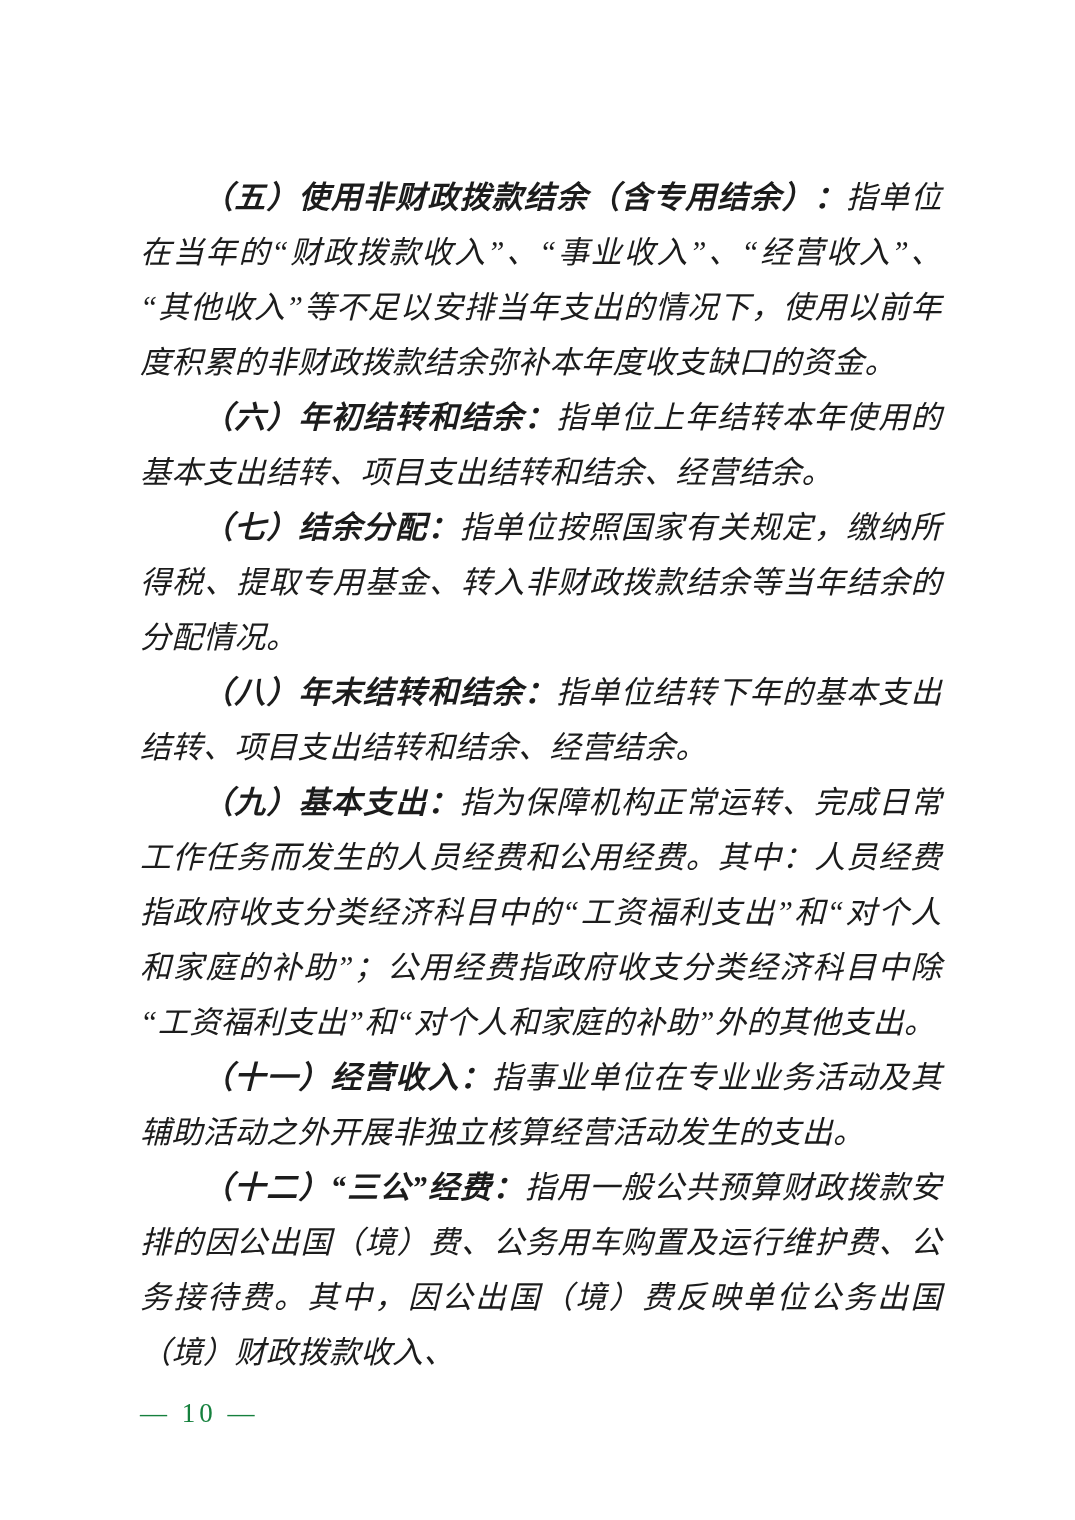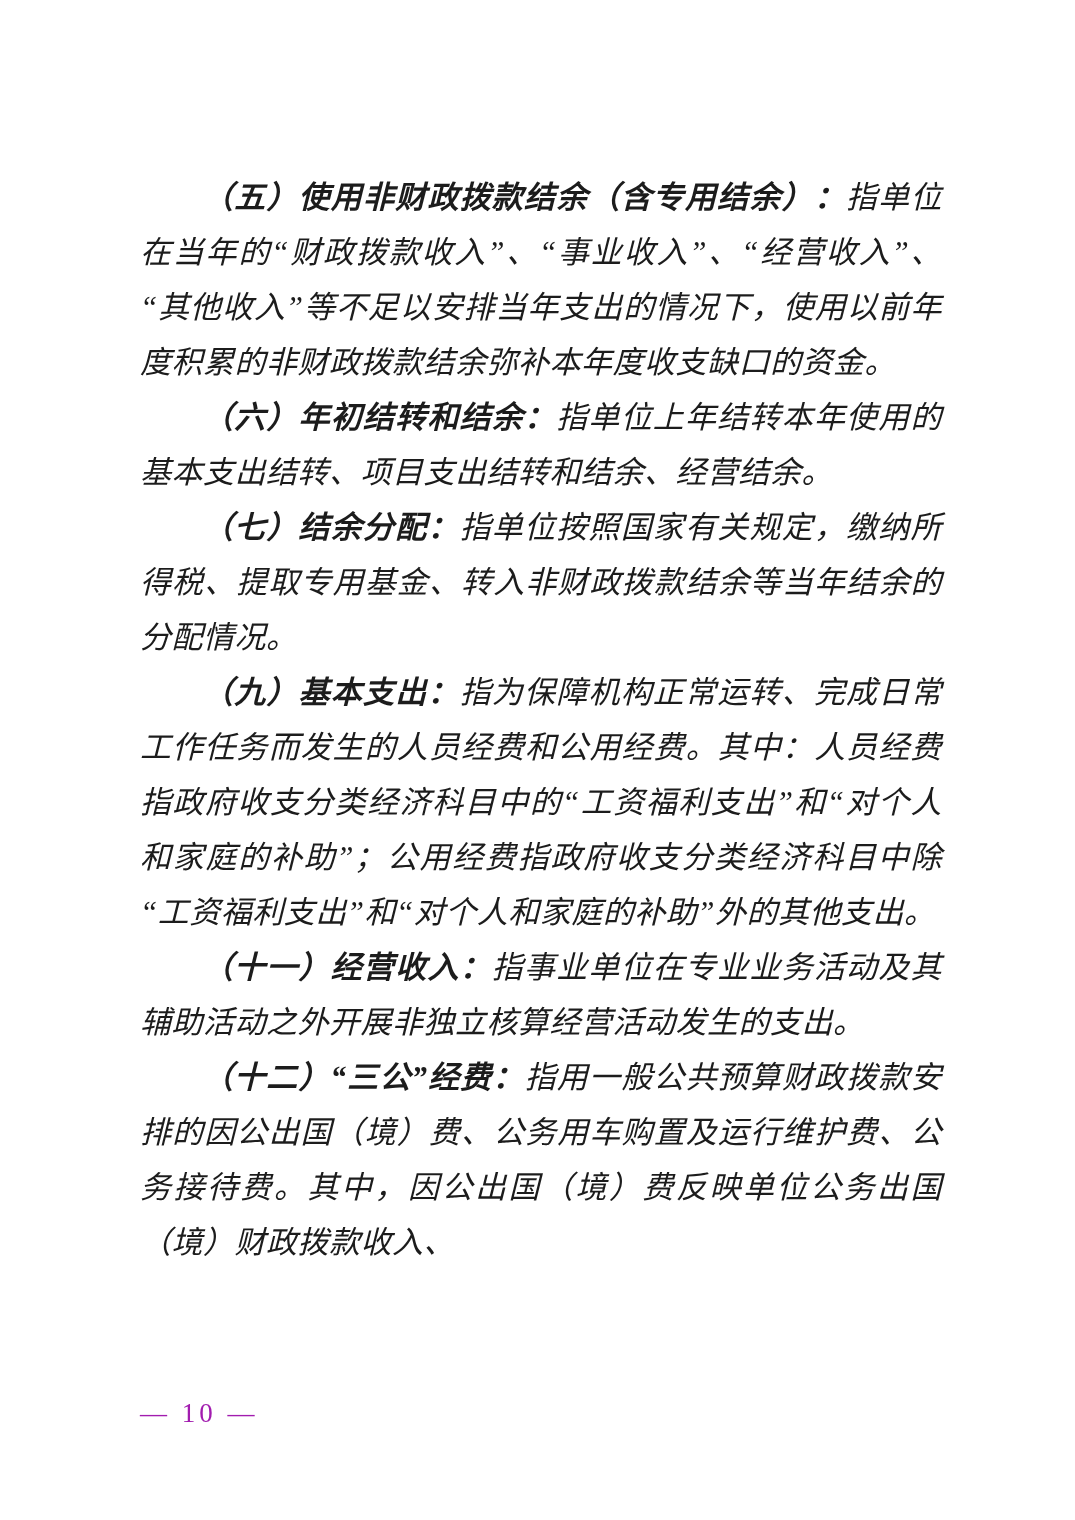--- a/index.html
+++ b/index.html
@@ -34,29 +34,30 @@
   }
   .content p .para-heading {
     font-weight: bold;
   }
   .page-footer {
     position: absolute;
     left: 140px;
     top: 1398px;
     font-size: 27px;
     letter-spacing: 4px;
-    color: #a21caf;
+    color: #15803d;
   }
 </style>
 </head>
 <body>
 
 <div class="page">
   <div class="content">
     <p><span class="para-heading">（五）使用非财政拨款结余（含专用结余）：</span><span>指单位在当年的“财政拨款收入”、“事业收入”、“经营收入”、“其他收入”等不足以安排当年支出的情况下，使用以前年度积累的非财政拨款结余弥补本年度收支缺口的资金。</span></p>
     <p><span class="para-heading">（六）年初结转和结余：</span><span>指单位上年结转本年使用的基本支出结转、项目支出结转和结余、经营结余。</span></p>
     <p><span class="para-heading">（七）结余分配：</span><span>指单位按照国家有关规定，缴纳所得税、提取专用基金、转入非财政拨款结余等当年结余的分配情况。</span></p>
+    <p><span class="para-heading">（八）年末结转和结余：</span><span>指单位结转下年的基本支出结转、项目支出结转和结余、经营结余。</span></p>
     <p><span class="para-heading">（九）基本支出：</span><span>指为保障机构正常运转、完成日常工作任务而发生的人员经费和公用经费。其中：人员经费指政府收支分类经济科目中的“工资福利支出”和“对个人和家庭的补助”；公用经费指政府收支分类经济科目中除“工资福利支出”和“对个人和家庭的补助”外的其他支出。</span></p>
     <p><span class="para-heading">（十一）经营收入：</span><span>指事业单位在专业业务活动及其辅助活动之外开展非独立核算经营活动发生的支出。</span></p>
     <p><span class="para-heading">（十二）“三公”经费：</span><span>指用一般公共预算财政拨款安排的因公出国（境）费、公务用车购置及运行维护费、公务接待费。其中，因公出国（境）费反映单位公务出国（境）财政拨款收入、</span></p>
   </div>
   <div class="page-footer">— 10 —</div>
 </div>
 
 </body></html>

